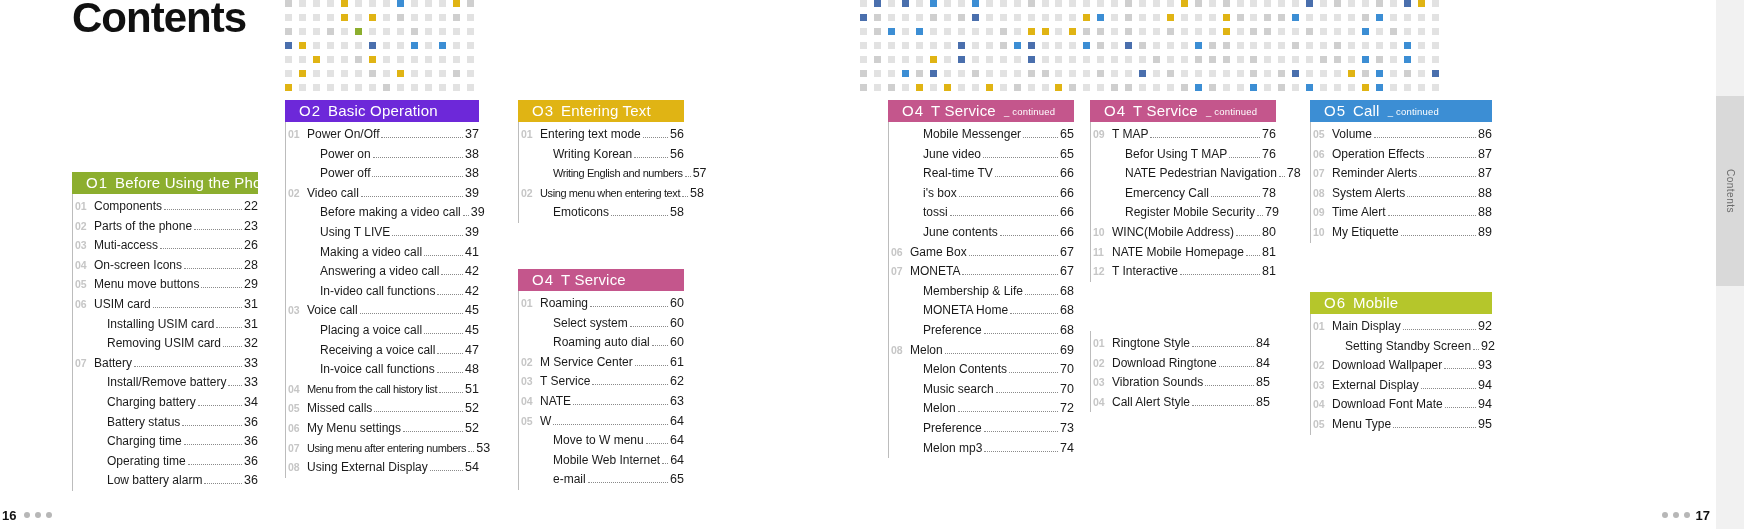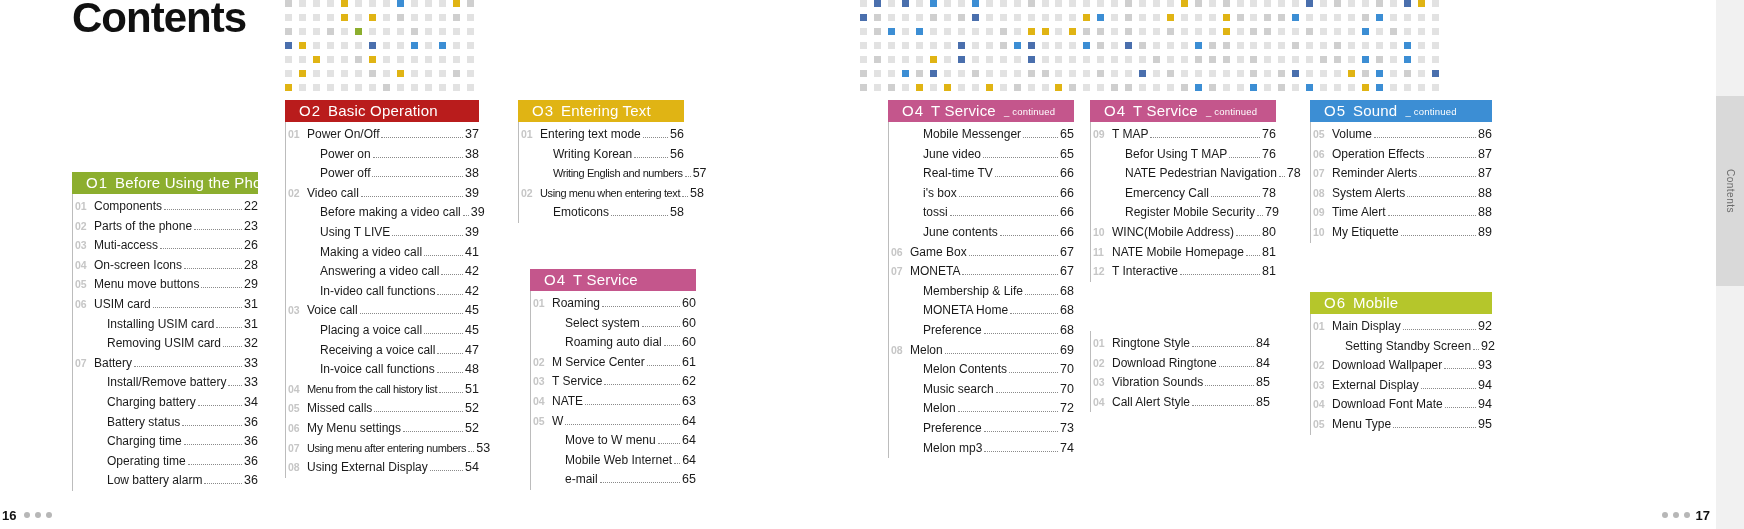--- a/index.html
+++ b/index.html
@@ -672,21 +672,21 @@
           </div>
           <div class="entry sub">
             <span class="idx"></span>
             <span class="txt">Low battery alarm</span>
             <span class="leader"></span>
             <span class="pg">36</span>
           </div>
         </div>
       </div>
       <div class="section" style="left: 285px; top: 100px; width: 194px;">
-        <div class="sec-head" style="background: #b91c1c; width: 194px;"><span class="num">O2</span><span>Basic Operation</span></div>
+        <div class="sec-head" style="background: #6d28d9; width: 194px;"><span class="num">O2</span><span>Basic Operation</span></div>
         <div class="sec-body">
           <div class="entry">
             <span class="idx">01</span>
             <span class="txt">Power On/Off</span>
             <span class="leader"></span>
             <span class="pg">37</span>
           </div>
           <div class="entry sub">
             <span class="idx"></span>
             <span class="txt">Power on</span>
@@ -819,21 +819,21 @@
             <span class="pg">58</span>
           </div>
           <div class="entry sub">
             <span class="idx"></span>
             <span class="txt">Emoticons</span>
             <span class="leader"></span>
             <span class="pg">58</span>
           </div>
         </div>
       </div>
-      <div class="section" style="left: 530px; top: 269px; width: 166px;">
+      <div class="section" style="left: 518px; top: 269px; width: 166px;">
         <div class="sec-head" style="background: rgb(196, 86, 140); width: 166px;"><span class="num">O4</span><span>T Service</span></div>
         <div class="sec-body">
           <div class="entry">
             <span class="idx">01</span>
             <span class="txt">Roaming</span>
             <span class="leader"></span>
             <span class="pg">60</span>
           </div>
           <div class="entry sub">
             <span class="idx"></span>
@@ -1073,21 +1073,21 @@
           </div>
           <div class="entry">
             <span class="idx">04</span>
             <span class="txt">Call Alert Style</span>
             <span class="leader"></span>
             <span class="pg">85</span>
           </div>
         </div>
       </div>
       <div class="section" style="left: 1310px; top: 100px; width: 182px;">
-        <div class="sec-head" style="background: rgb(60, 142, 212); width: 182px;"><span class="num">O5</span><span>Sound</span><span class="cont">_ continued</span></div>
+        <div class="sec-head" style="background: rgb(60, 142, 212); width: 182px;"><span class="num">O5</span><span>Call</span><span class="cont">_ continued</span></div>
         <div class="sec-body">
           <div class="entry">
             <span class="idx">05</span>
             <span class="txt">Volume</span>
             <span class="leader"></span>
             <span class="pg">86</span>
           </div>
           <div class="entry">
             <span class="idx">06</span>
             <span class="txt">Operation Effects</span>

